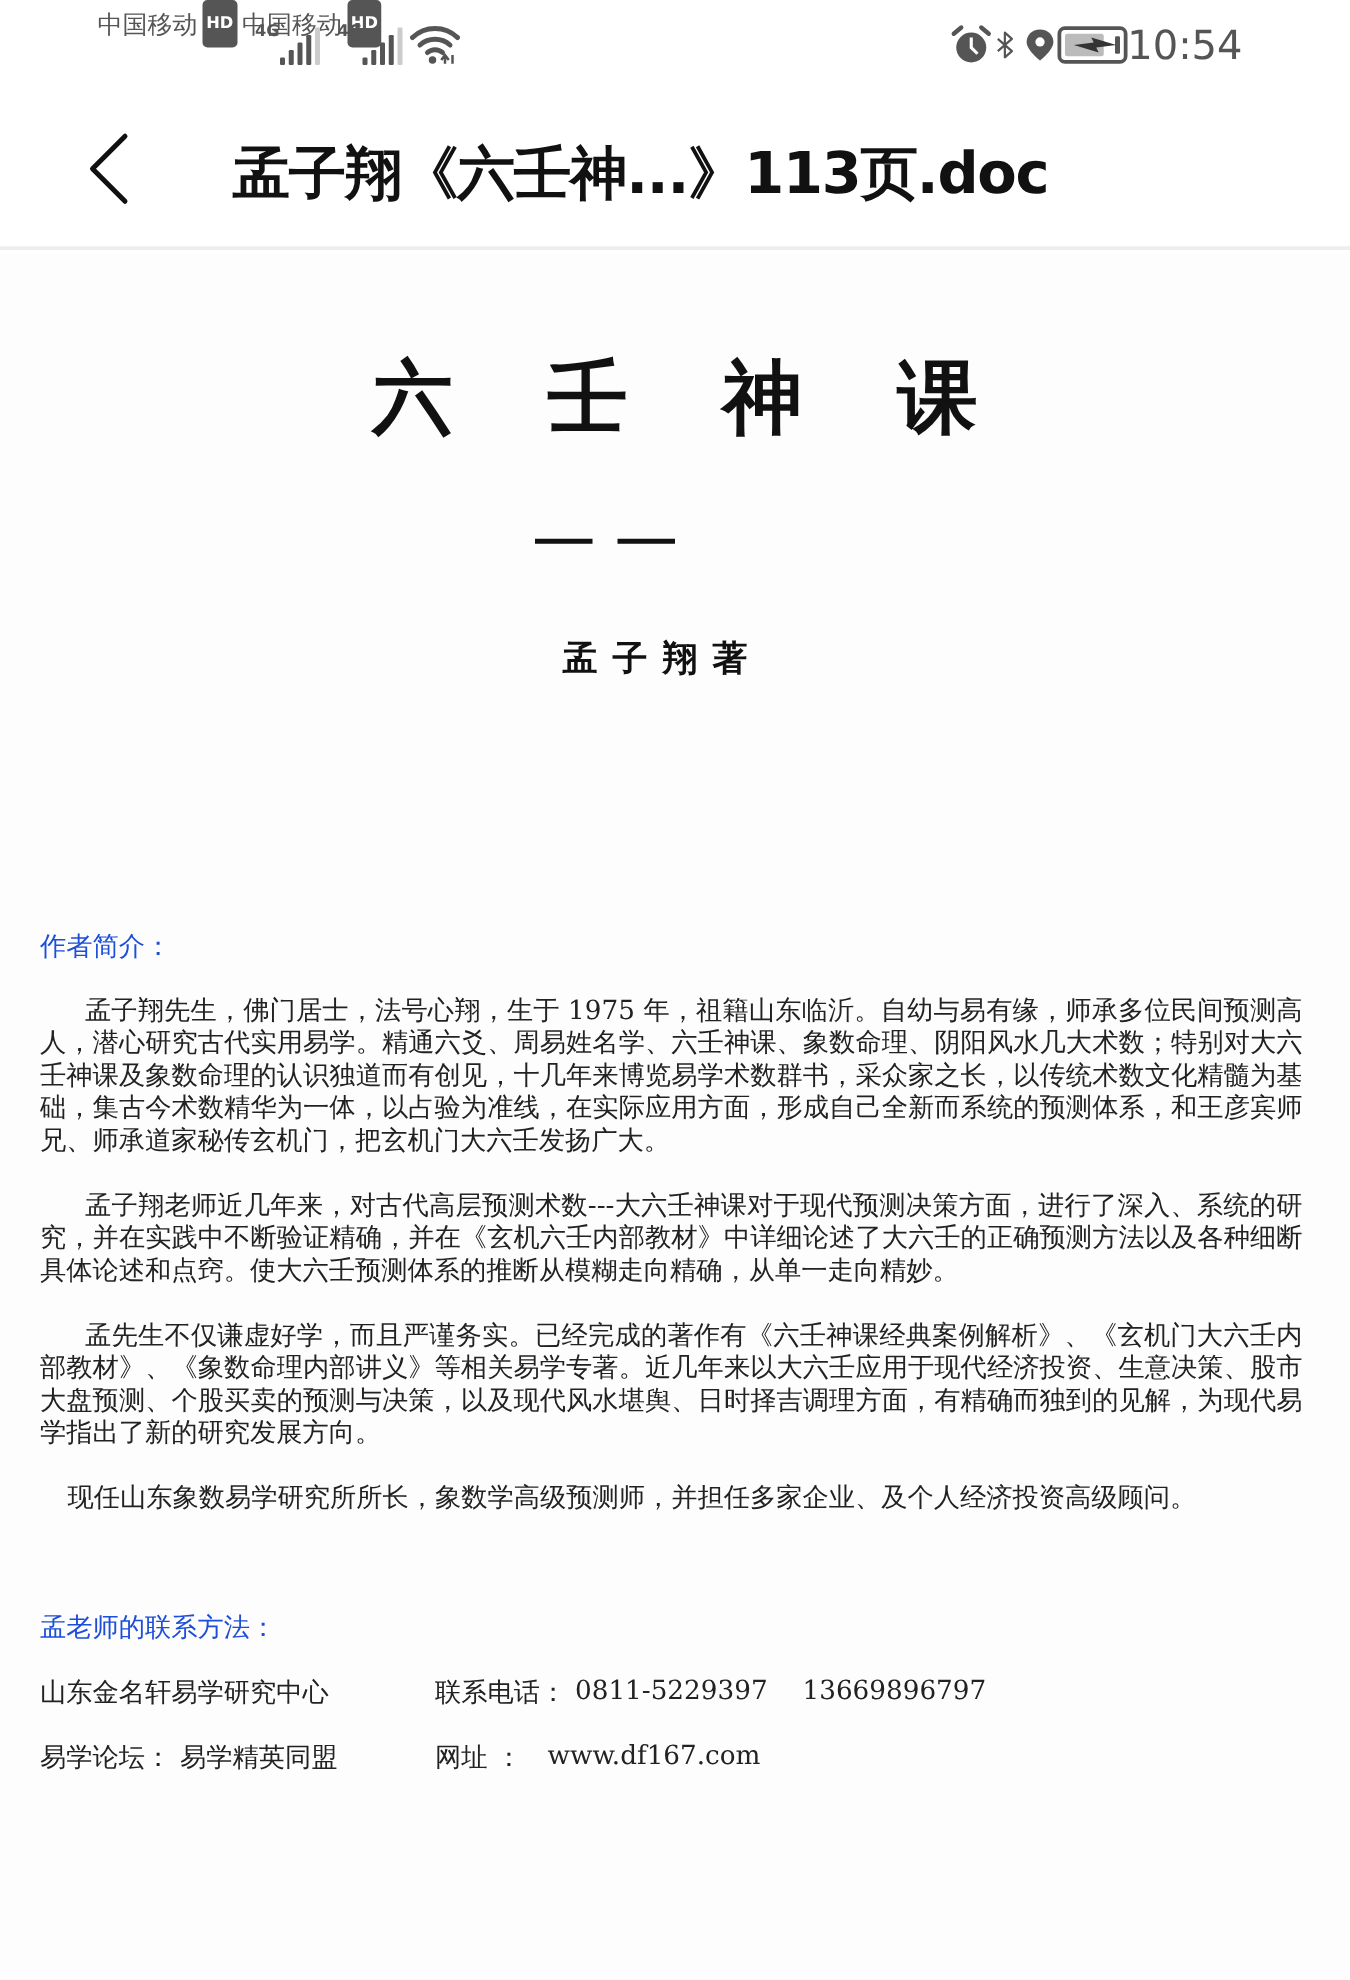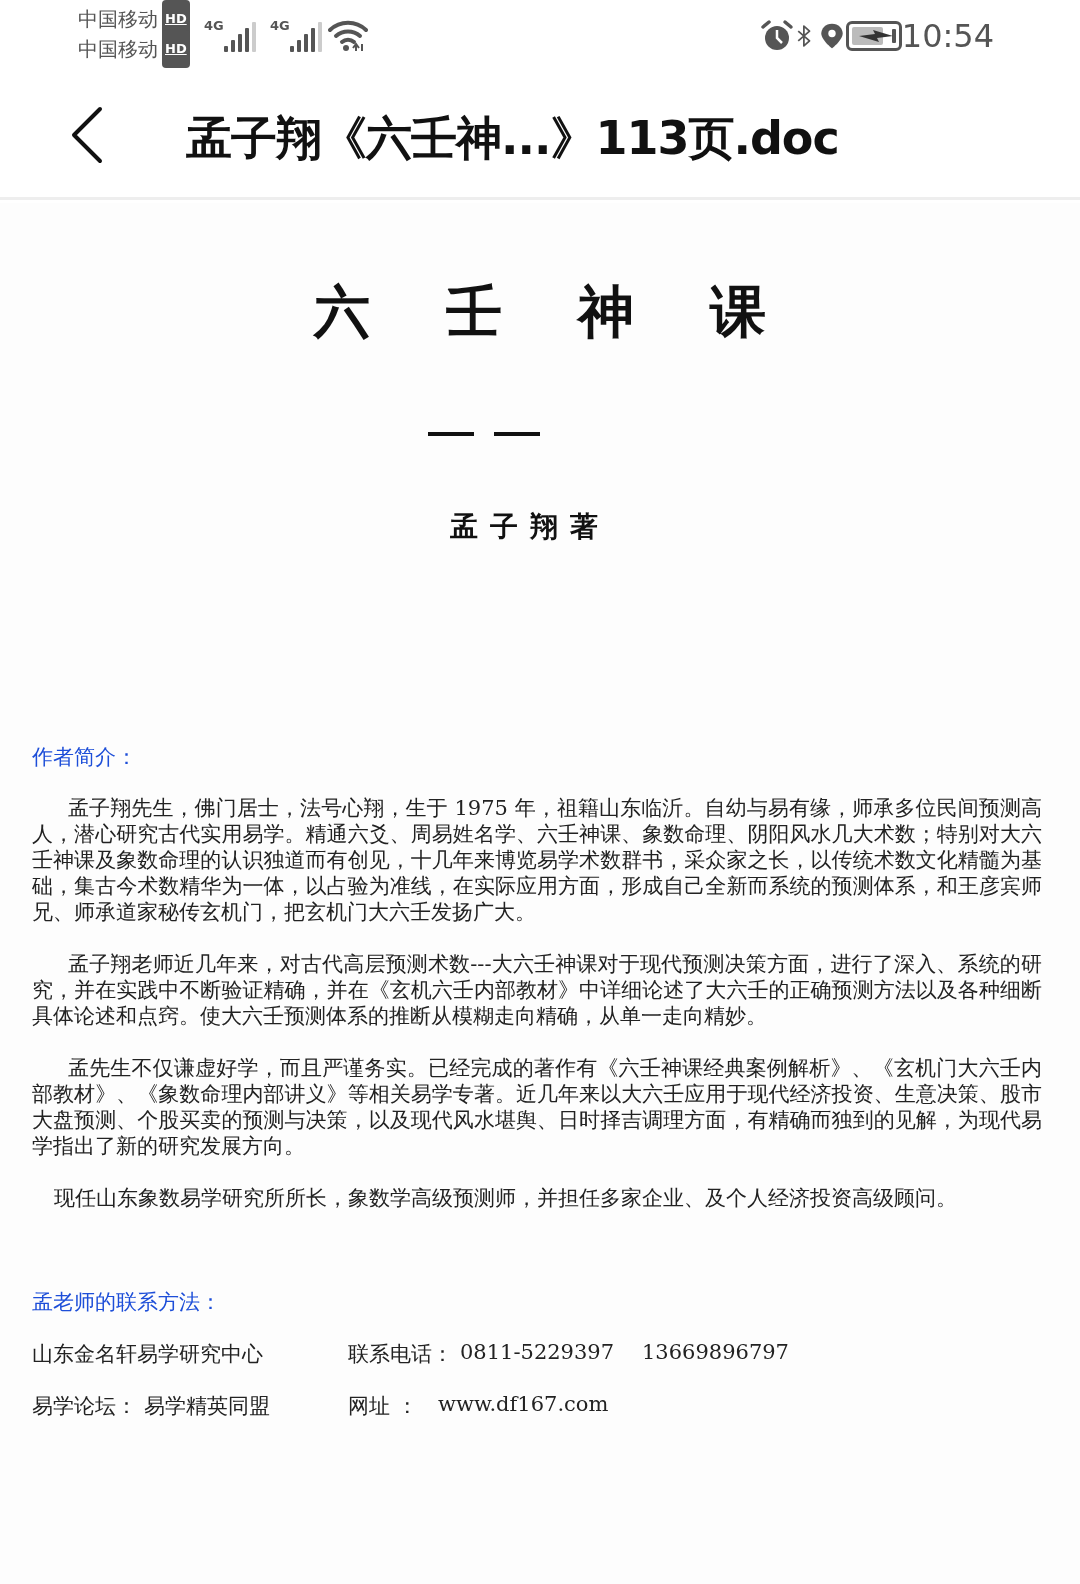--- a/index.html
+++ b/index.html
@@ -8,28 +8,28 @@
       background: #ffffff;
       font-family: "DejaVu Sans", "Liberation Sans", sans-serif;
       color: #111;
     }
     .status-bar {
       position: absolute; left: 0; top: 0; width: 1080px; height: 80px;
       background: #fff;
     }
     .carrier-block {
       position: absolute; left: 78px; top: 6px;
-      display: flex; flex-direction: column; gap: 4px;
+      display: flex; flex-direction: row; gap: 4px;
     }
     .carrier-row { display: flex; align-items: center; gap: 4px; height: 26px; }
     .carrier-name { font-size: 20px; color: #555; letter-spacing: 0px; }
     .hd-badge {
       display: inline-block; background: #555; color: #fff;
       font-size: 13px; font-weight: bold; border-radius: 4px;
-      padding: 11px 3px; line-height: 16px; text-decoration: underline;
+      padding: 11px 3px; line-height: 16px;
     }
     .signal-group { position: absolute; left: 204px; top: 18px; display: flex; gap: 14px; align-items: flex-end; }
     .signal { position: relative; width: 52px; height: 34px; }
     .signal .net { position: absolute; left: 0; top: 0; font-size: 13px; font-weight: bold; color: #555; }
     .signal .bars { position: absolute; left: 20px; bottom: 0; display: flex; align-items: flex-end; gap: 3px; }
     .signal .bar { width: 4px; background: #555; border-radius: 1px; }
     .signal .bar.dim { background: #ccc; }
     .wifi { position: absolute; left: 328px; top: 20px; width: 40px; height: 32px; }
 
     .status-right { position: absolute; right: 86px; top: 14px; display: flex; align-items: center; height: 44px; }
@@ -56,21 +56,21 @@
       font-family: "DejaVu Sans", sans-serif; letter-spacing: -1px;
     }
 
     .page {
       position: absolute; left: 0; top: 203px; width: 1080px; height: 1381px;
       background: #fdfdfd;
     }
     .main-title {
       position: absolute; left: 0; top: 72px; width: 1080px; text-align: center;
       font-family: "DejaVu Serif", "Liberation Serif", serif;
-      font-size: 56px; font-weight: bold; color: #111;
+      font-size: 64px; font-weight: bold; color: #111;
     }
     .main-title span { display: inline-block; margin: 0 38px; }
     .subtitle {
       position: absolute; left: 428px; top: 205px;
       font-family: "DejaVu Sans", sans-serif; font-size: 40px; font-weight: bold; color: #111;
       white-space: nowrap;
     }
     .subtitle .dash { display: inline-block; width: 46px; height: 4px; background: #111; vertical-align: middle; margin-right: 20px; }
     .author {
       position: absolute; left: 450px; top: 305px;

